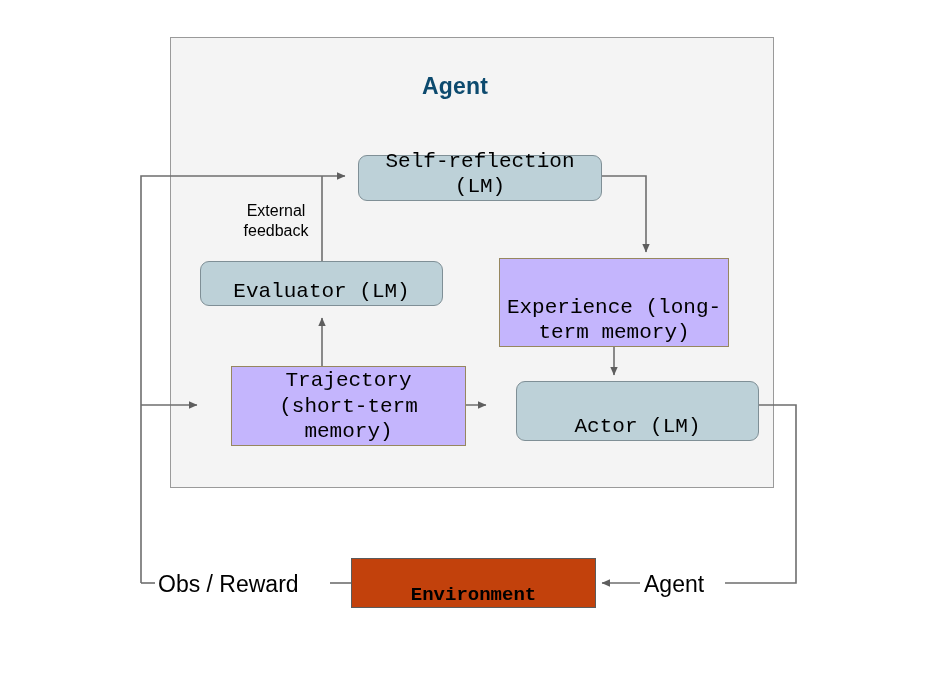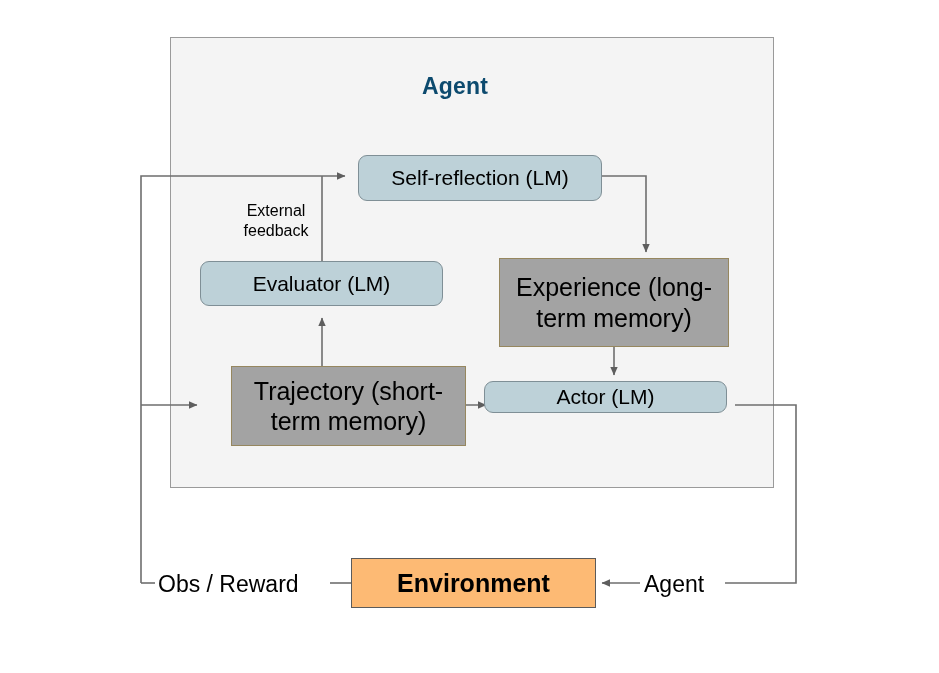--- a/index.html
+++ b/index.html
@@ -21,25 +21,26 @@
     position: absolute;
     left: 0;
     top: 0;
     width: 939px;
     height: 673px;
   }
   .node {
     position: absolute;
     box-sizing: border-box;
     display: flex;
-    align-items: center;
+    align-items: flex-end;
     justify-content: center;
     text-align: center;
     line-height: 1.22;
     color: #000000;
+    font-family: Liberation Mono, monospace;
   }
   .node-inner {
     width: 100%;
     padding: 0 6px;
     box-sizing: border-box;
   }
   
   .agent-box {
     position: absolute;
     left: 170px;
@@ -63,29 +64,29 @@
   }
   
   .box-lm {
     background: #bdd1d8;
     border: 1px solid #7f8f96;
     border-radius: 9px;
     font-size: 21px;
   }
   
   .box-mem {
-    background: #a3a3a3;
+    background: #c4b5fd;
     border: 1px solid #96875f;
-    font-size: 25px;
+    font-size: 21px;
   }
   
   .box-env {
-    background: #fdba74;
+    background: #c2410c;
     border: 1px solid #5b5b5b;
-    font-size: 25px;
+    font-size: 19px;
     font-weight: bold;
   }
   .edge-label {
     position: absolute;
     color: #000;
     font-size: 16px;
     line-height: 1.25;
     text-align: center;
     white-space: pre-line;
   }
@@ -143,21 +144,21 @@
   <div class="node box-mem" style="left:499px; top:258px; width:230px; height:89px;">
     <span class="node-inner">Experience
 (long-term memory)</span>
   </div>
 
   <div class="node box-mem" style="left:205px; top:366px; width:235px; height:80px;margin-left:26px;">
     <span class="node-inner">Trajectory
 (short-term memory)</span>
   </div>
 
-  <div class="node box-lm" style="left:484px; top:381px; width:243px; height:32px;">
+  <div class="node box-lm" style="left:516px; top:381px; width:243px; height:60px;">
     <span class="node-inner">Actor (LM)</span>
   </div>
 
   <div class="node box-env" style="left:351px; top:558px; width:245px; height:50px;">
     <span class="node-inner">Environment</span>
   </div>
 
 
   <div class="edge-label" style="left:228px; top:201px; width:96px;">External
 feedback</div>

